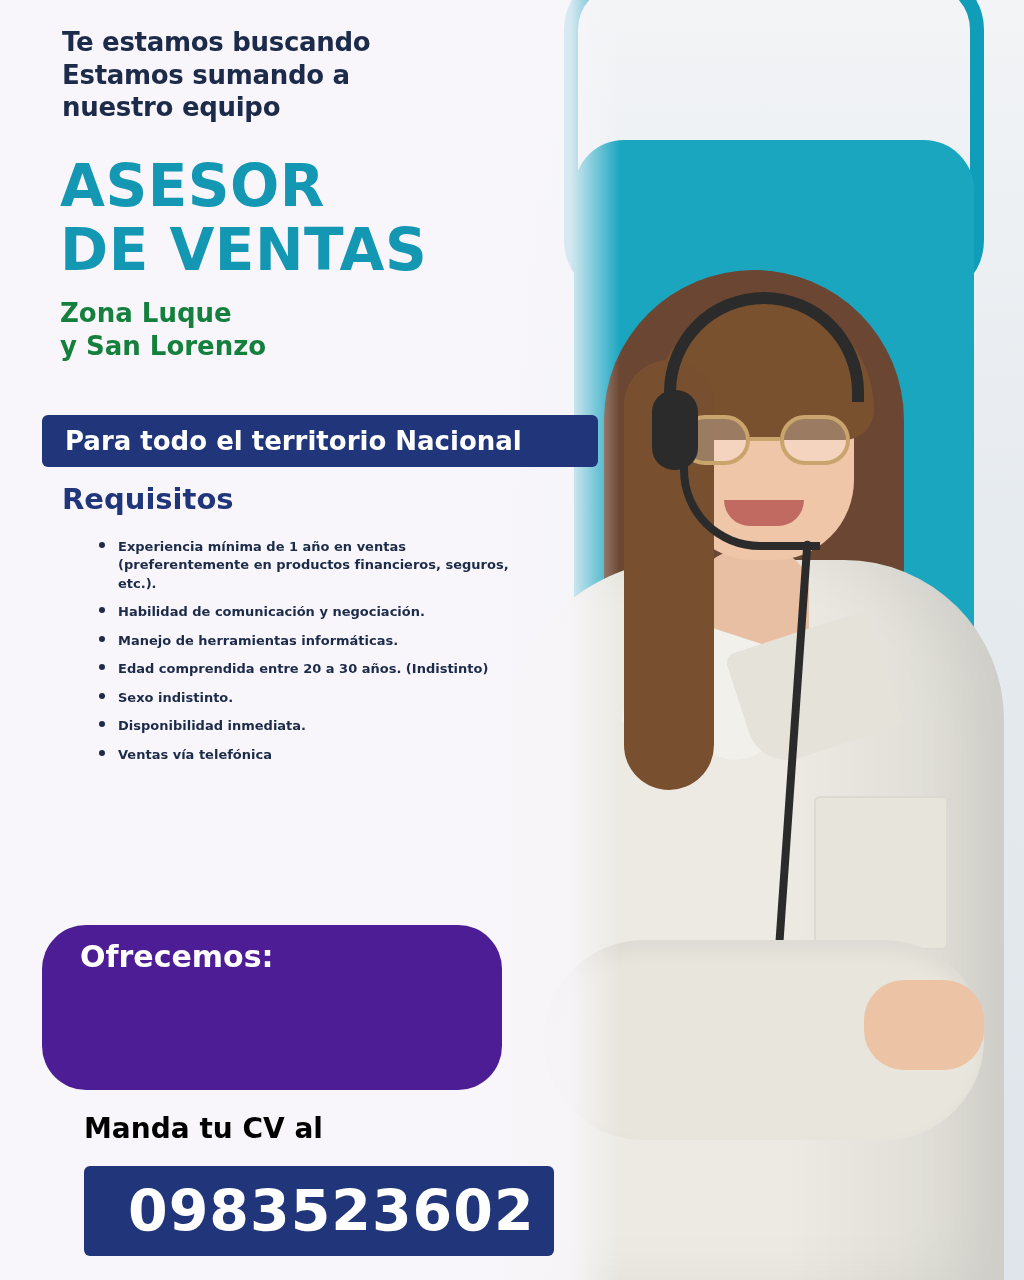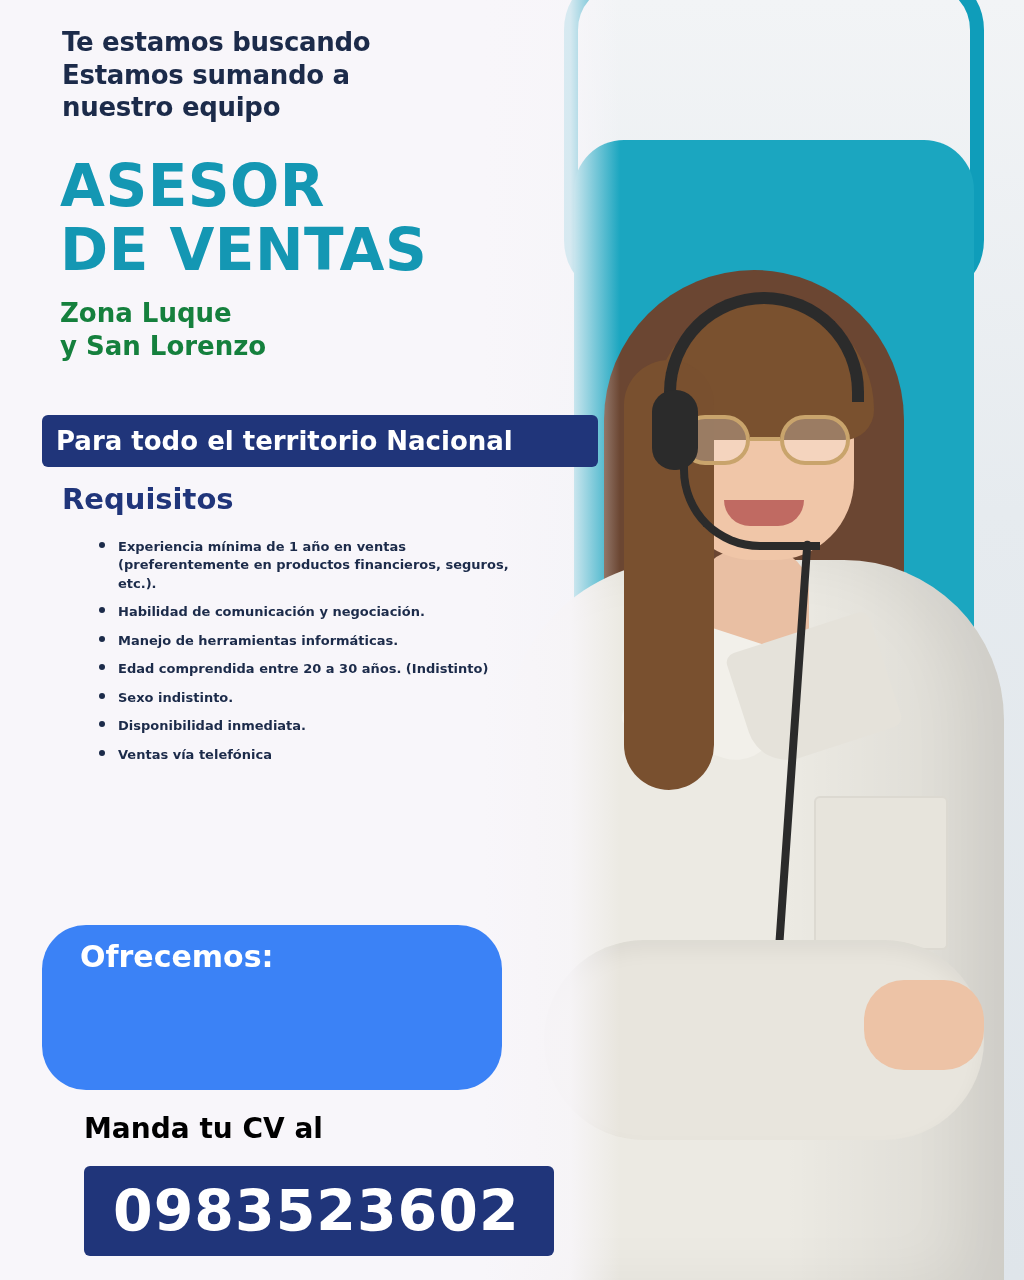--- a/index.html
+++ b/index.html
@@ -312,21 +312,21 @@
     height: 52px;
     background: #20357a;
     border-radius: 6px;
     display: flex;
     align-items: center;
   }
   .nationwide-bar span {
     color: #ffffff;
     font-size: 26px;
     font-weight: bold;
-    padding-left: 14px;
+    padding-left: 23px;
   }
   .requisitos-title {
     position: absolute;
     top: 482px;
     left: 62px;
     font-size: 29px;
     font-weight: bold;
     color: #20357a;
   }
   .req-list {
@@ -348,21 +348,21 @@
   .req-list li::marker {
     font-size: 20px;
   }
 
   .offer-box {
     position: absolute;
     top: 925px;
     left: 42px;
     width: 460px;
     height: 165px;
-    background: #3b82f6;
+    background: #4c1d95;
     border-radius: 44px;
     color: #ffffff;
     box-sizing: border-box;
     padding: 14px 0 10px 38px;
   }
   .offer-title {
     font-size: 30px;
     font-weight: bold;
     margin: 0 0 4px 0;
     color: #ffffff;
@@ -396,21 +396,21 @@
     background: #20357a;
     border-radius: 6px;
     display: flex;
     align-items: center;
   }
   .phone-box span {
     color: #ffffff;
     font-size: 57px;
     font-weight: bold;
     letter-spacing: 1px;
-    padding-left: 29px;
+    padding-left: 44px;
   }
 </style>
 </head>
 <body>
 
 <div class="poster">
 
   <div class="photo-area">
     <div class="photo-bg-top"></div>
     <div class="teal-rect"></div>

